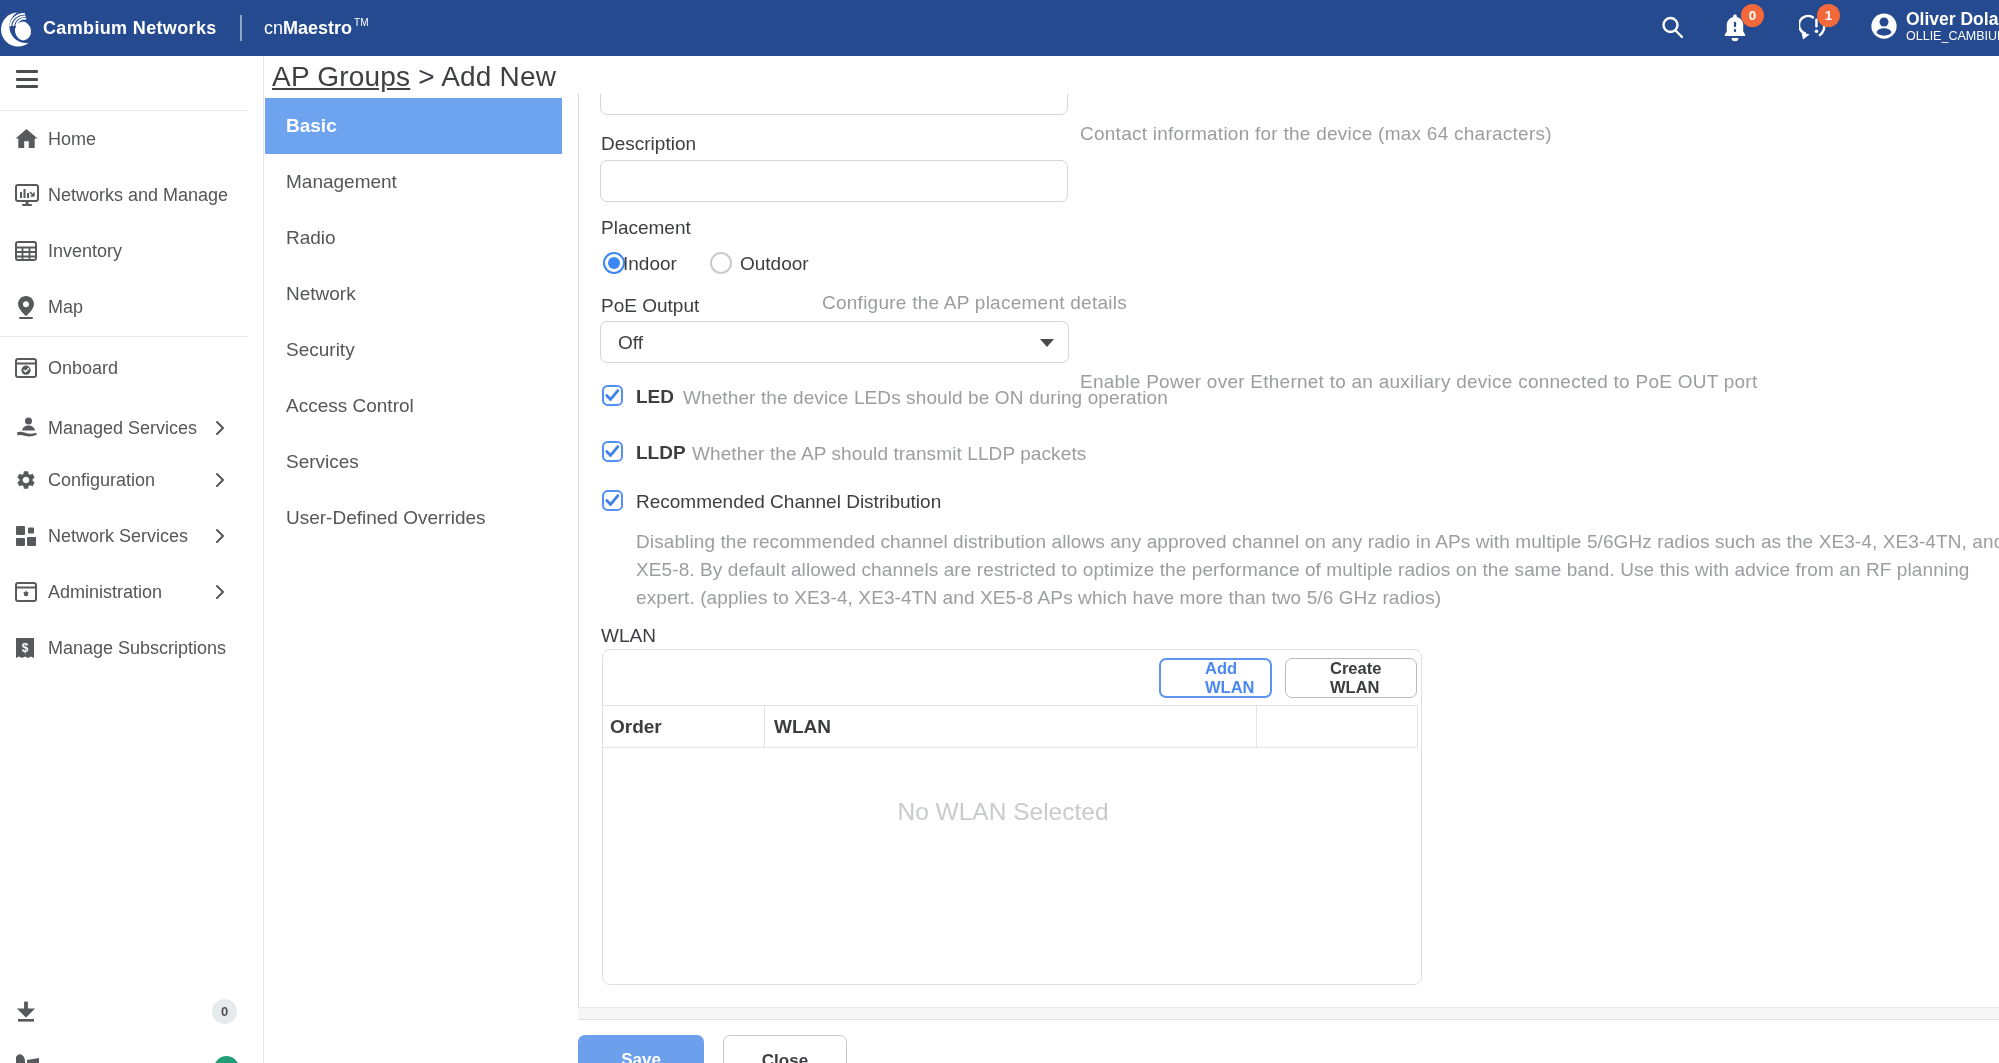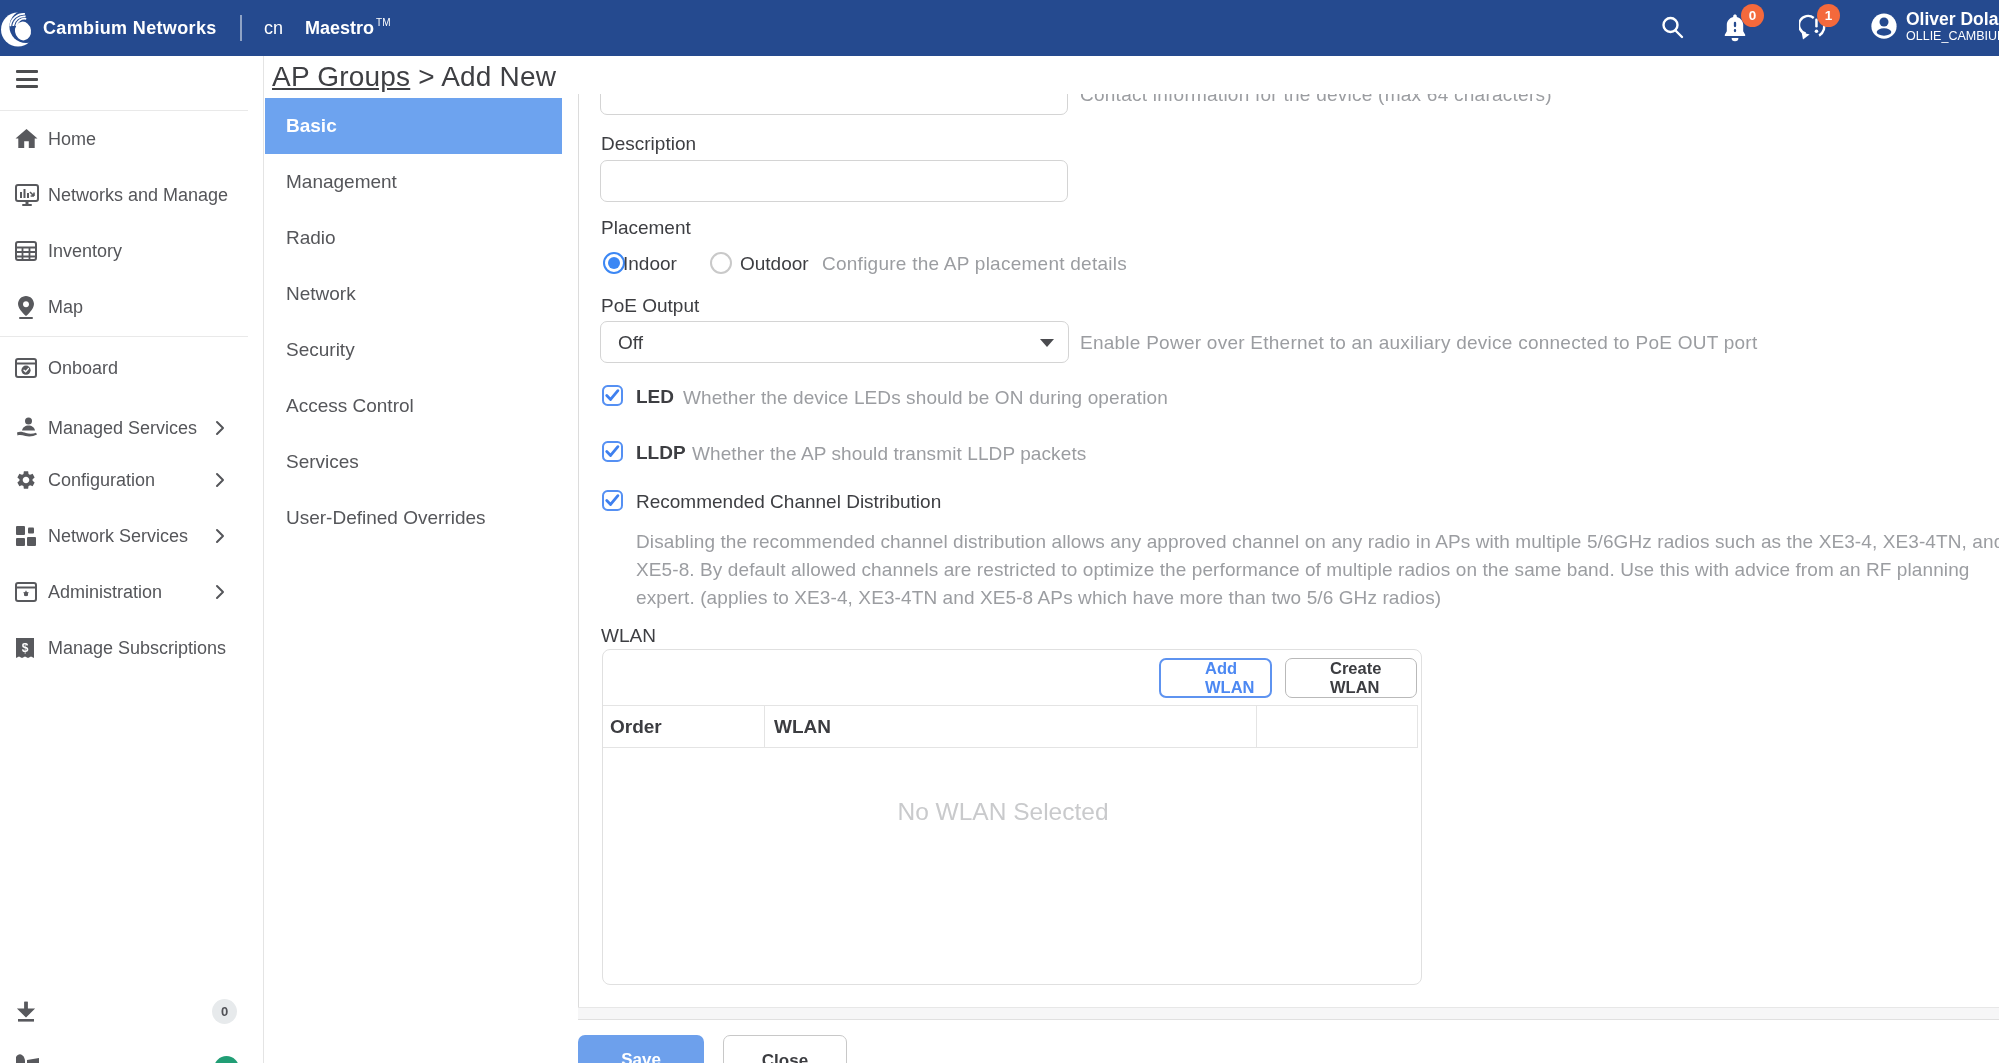--- a/index.html
+++ b/index.html
@@ -7,21 +7,21 @@
 body { position:relative; }
 .abs { position:absolute; }
 
 
 #header { position:absolute; left:0; top:0; width:1999px; height:56px; background:#254a8f; }
 #logo { position:absolute; left:0; top:10px; }
 .brand { position:absolute; top:0; height:56px; display:flex; align-items:center; color:#fff; }
 #brand1 { left:43px; font-size:18px; font-weight:bold; letter-spacing:0.35px; }
 #hsep { position:absolute; left:240px; top:15px; width:2px; height:26px; background:#8fa3c5; }
 #brand2 { left:264px; font-size:18px; }
-#brand2 b { font-weight:bold;margin-left:22px; }
+#brand2 b { font-weight:bold; }
 #brand2 sup { font-size:10px; margin-left:2px; position:relative; top:-4px; }
 .hicon { position:absolute; top:0; }
 .badge { position:absolute; width:23px; height:23px; background:#f4693c; border-radius:50%; color:#fff; font-size:13.5px; font-weight:bold; text-align:center; line-height:23px; }
 #user-name { position:absolute; left:1906px; top:9px; color:#fff; width:93px; overflow:hidden; white-space:nowrap; }
 #user-name .n1 { font-size:17.5px; font-weight:bold; line-height:20px; }
 #user-name .n2 { font-size:12.5px; line-height:15px; }
 
 
 #sidebar { position:absolute; left:0; top:56px; width:264px; height:1007px; background:#fff; border-right:1px solid #e4e4e4; }
 #hamburger { position:absolute; left:16px; top:14px; width:22px; }
@@ -37,21 +37,21 @@
 
 #crumb { position:absolute; left:272px; top:64px; font-size:28px; letter-spacing:0.2px; color:#3e3f43; line-height:26px; }
 #crumb .link { text-decoration:underline; }
 .snav { position:absolute; left:265px; width:297px; height:56px; font-size:19px; color:#55565a; display:flex; align-items:center; padding-left:21px; }
 #snav-sel { background:#6da3ef; color:#fff; font-weight:bold; }
 
 
 #panel { position:absolute; left:578px; top:94px; width:1421px; height:913px; border-left:1px solid #dcdcdc; overflow:hidden; }
 
 .lbl { position:absolute; font-size:19px; color:#3d3e42; }
-.help { position:absolute; font-size:19px; letter-spacing:0.25px; color:#9b9da1; white-space:nowrap; }
+.help { position:absolute; font-size:19px; letter-spacing:0.25px; color:#9b9da1; white-space:nowrap;margin-top:39px; }
 .inp { position:absolute; left:21px; width:468px; height:42px; border:1px solid #d4d4d4; border-radius:7px; background:#fff; }
 .chk { position:absolute; left:23px; width:21px; height:21px; }
 .chklbl { position:absolute; left:57px; font-size:19px; color:#3d3e42; }
 .chkhelp { position:absolute; font-size:19px; letter-spacing:0.1px; color:#9b9da1; }
 
 
 #wpanel { position:absolute; left:23px; top:555px; width:820px; height:336px; border:1px solid #e0e0e0; border-radius:8px; background:#fff; }
 .wbtn { position:absolute; top:8px; height:40px; border-radius:7px; font-size:16.5px; font-weight:bold; display:flex; align-items:center; justify-content:center; background:#fff;padding-left:44px; }
 #addw { left:556px; width:113px; border:2px solid #5e93f0; color:#4c88f2; }
 #createw { left:682px; width:132px; border:1px solid #b9b9b9; color:#3c3d41; }

